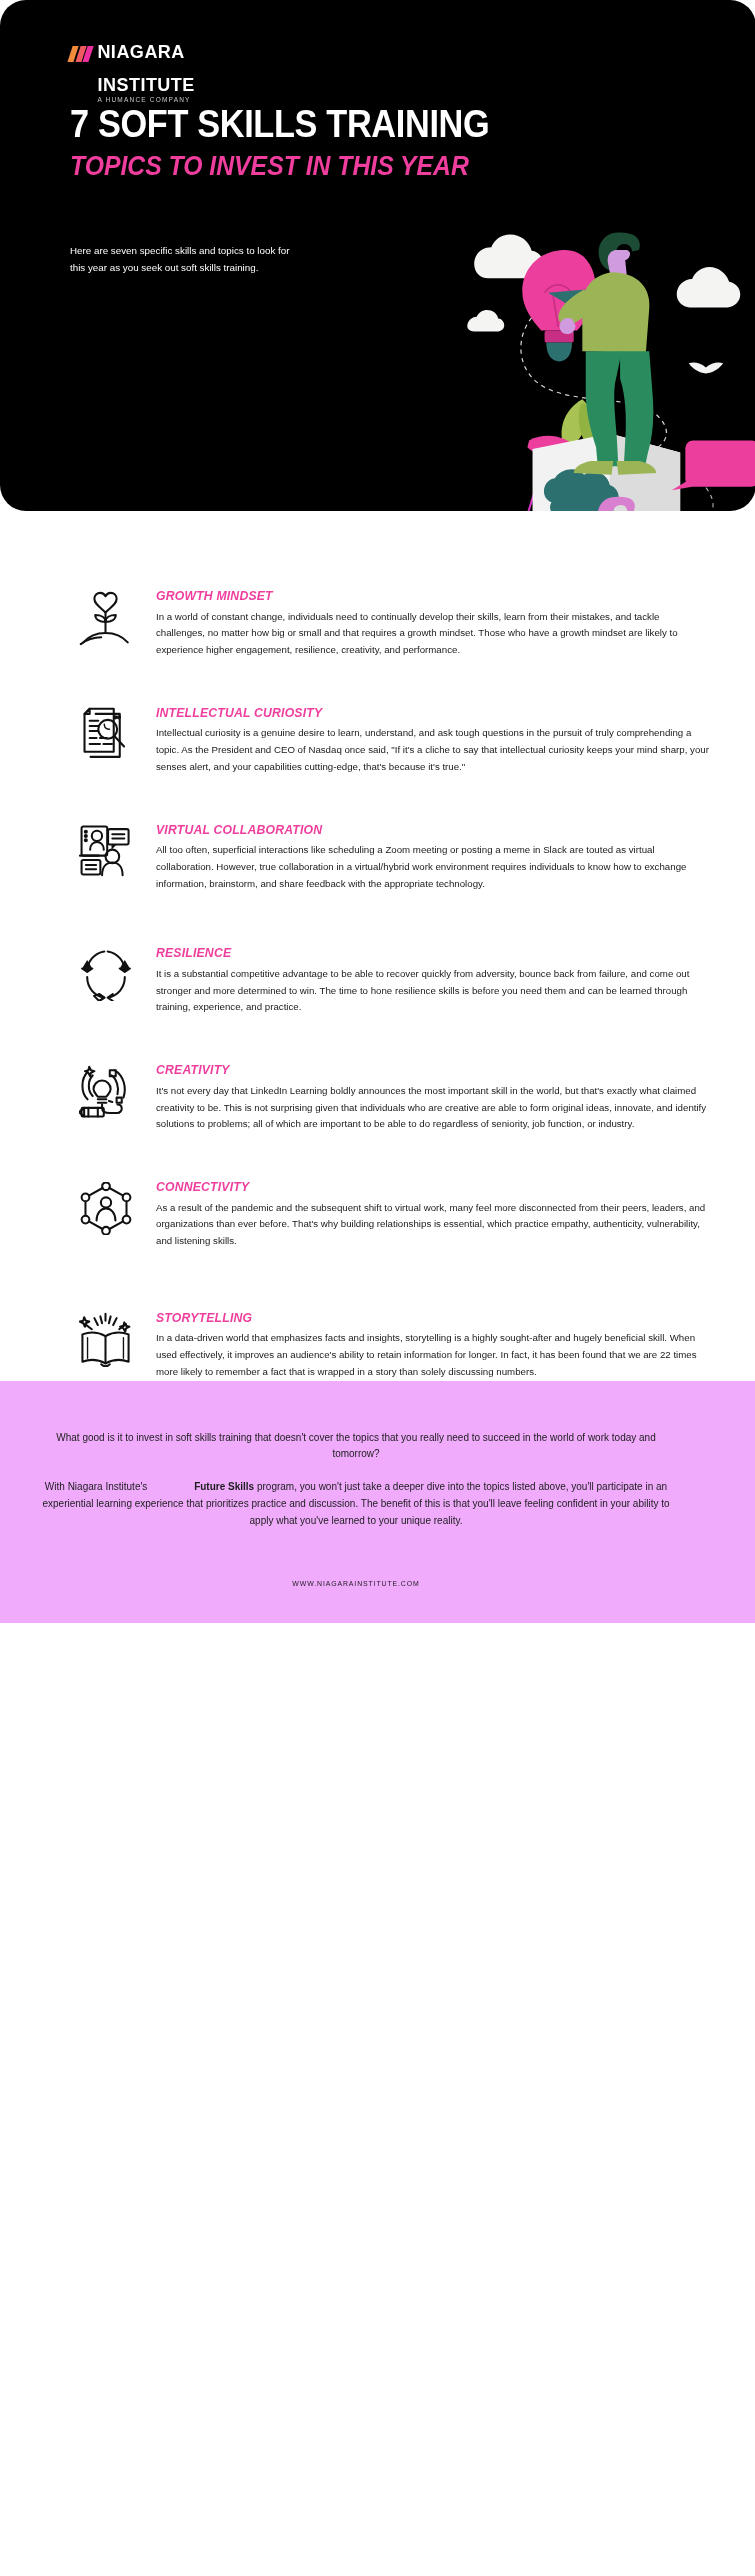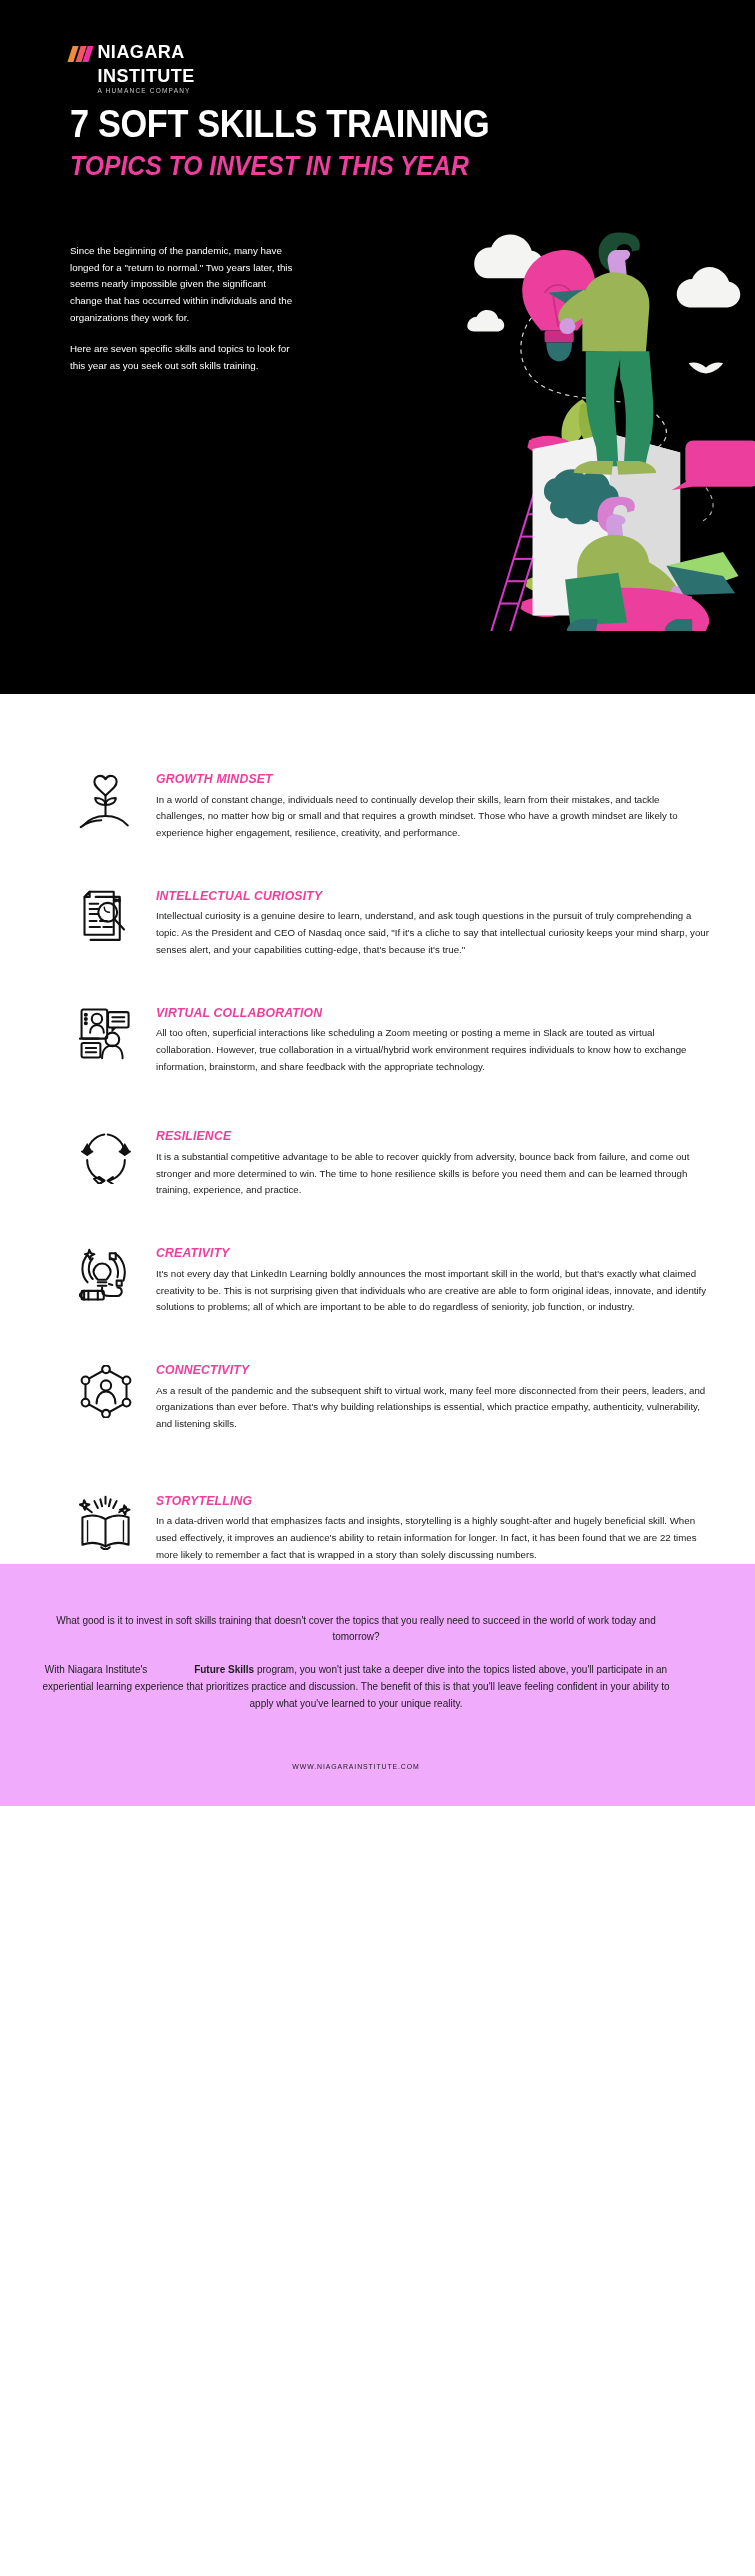--- a/index.html
+++ b/index.html
@@ -21,23 +21,24 @@
     width: 756px;
     min-height: 2576px;
     position: relative;
     background: #ffffff;
   }
 
   
   .hero {
     position: relative;
     width: 756px;
-    height: 694px;
+    height: 511px;
     background: #000000;
     overflow: hidden;
+    border-radius: 26px;
   }
 
   
   .logo {
     position: absolute;
     left: 70px;
     top: 43px;
     display: flex;
     align-items: flex-start;
     gap: 6px;
@@ -50,21 +51,21 @@
   }
   .logo-wordmark { line-height: 1; }
   .logo-line1, .logo-line2 {
     color: #ffffff;
     font-weight: 700;
     font-size: 18px;
     letter-spacing: 0.5px;
     line-height: 18px;
     display: block;
   }
-  .logo-line2 { margin-top: 6px; }
+  .logo-line2 { margin-top: 15px; }
   .logo-tagline {
     display: block;
     color: #c9c9c9;
     font-size: 6.5px;
     letter-spacing: 1.2px;
     margin-top: 2.6px;
   }
 
   
   .hero-title {
@@ -200,21 +201,20 @@
         <span class="logo-line1">NIAGARA</span>
         <span class="logo-line2">INSTITUTE</span>
         <span class="logo-tagline">A HUMANCE COMPANY</span>
       </div>
     </div>
 
     <h1 class="hero-title">7 SOFT SKILLS TRAINING</h1>
     <h2 class="hero-subtitle">TOPICS TO INVEST IN THIS YEAR</h2>
 
     <div class="hero-copy">
-      <p>Since the beginning of the pandemic, many have longed for a "return to normal." Two years later, this seems nearly impossible given the significant change that has occurred within individuals and the organizations they work for.</p>
       <p>Here are seven specific skills and topics to look for this year as you seek out soft skills training.</p>
     </div>
 
     <svg class="illo" viewBox="0 0 350 480" xmlns="http://www.w3.org/2000/svg">
 
       <g fill="#f4f4f2">
         <path d="M22 52c0-11 9-19 20-19 3-9 12-15 22-15 12 0 22 8 25 19 8 1 14 8 14 16 0 9-7 16-16 16H38c-9 0-16-7-16-17z"></path>
         <path d="M258 88c0-10 8-18 18-18 3-8 11-14 20-14 11 0 20 8 23 17 7 1 13 7 13 15 0 8-7 15-15 15h-44c-8 0-15-7-15-15z"></path>
         <path d="M14 125c0-6 5-11 11-11 2-5 7-8 12-8 6 0 12 4 13 10 4 0 7 4 7 8s-4 7-8 7H22c-5 0-8-3-8-6z"></path>
         <path d="M292 173c6-5 13-7 20-5-5 7-12 11-20 12-8-1-15-5-20-12 7-2 14 0 20 5z"></path>

